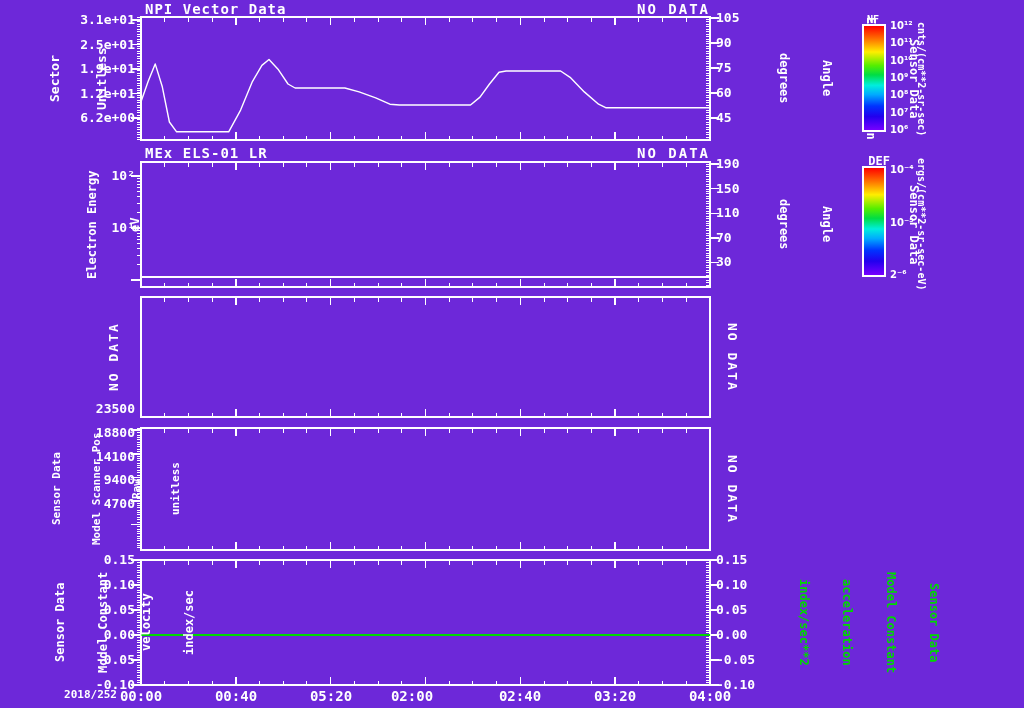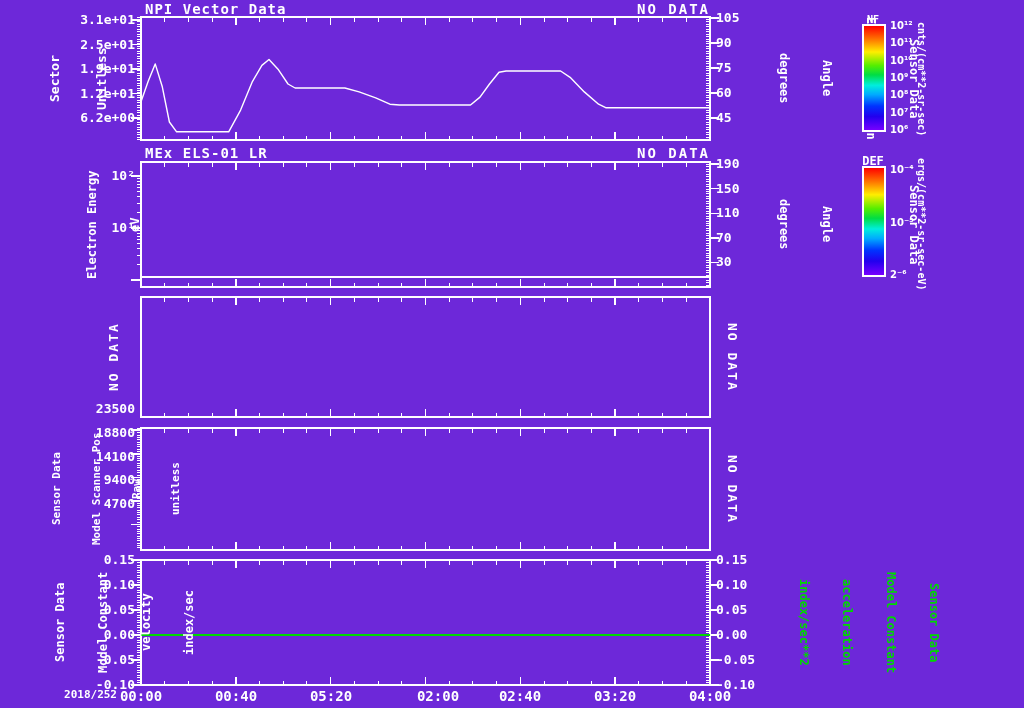--- a/index.html
+++ b/index.html
@@ -134,39 +134,39 @@
     <div>Sensor Data</div>
     <div>Model Constant</div>
     <div>acceleration</div>
     <div>index/sec**2</div>
   </div>
 
   <div class="lbl" style="left:17px;top:688px;width:100px;text-align:right;font-size:11px;">2018/252</div>
   <div class="xlab" style="left:109px;">00:00</div>
   <div class="xlab" style="left:204px;">00:40</div>
   <div class="xlab" style="left:299px;">05:20</div>
-  <div class="xlab" style="left:406px;">02:00</div>
+  <div class="xlab" style="left:380px;">02:00</div>
   <div class="xlab" style="left:488px;">02:40</div>
   <div class="xlab" style="left:583px;">03:20</div>
   <div class="xlab" style="left:678px;">04:00</div>
 
   <div class="lbl" style="left:858px;top:14px;width:30px;text-align:center;font-size:10px;">NF</div>
   <div class="cbar" style="left:862px;top:24px;height:104px;"></div>
   <div class="col l cbcol" style="left:890px;top:20px;height:115px;width:30px;">
     <div>10¹²</div>
     <div>10¹¹</div>
     <div>10¹⁰</div>
     <div>10⁹</div>
     <div>10⁸</div>
     <div>10⁷</div>
     <div>10⁶</div>
   </div>
   <div class="rot-cw" style="left:915px;top:22px;height:112px;font-size:10px;">cnts/(cm**2-sr-sec)</div>
 
-  <div class="lbl" style="left:856px;top:154px;width:34px;text-align:center;font-size:12px;">DEF</div>
+  <div class="lbl" style="left:856px;top:154px;width:34px;text-align:right;font-size:12px;">DEF</div>
   <div class="cbar" style="left:862px;top:166px;height:107px;"></div>
   <div class="col l cbcol" style="left:890px;top:164px;height:116px;width:30px;">
     <div>10⁻⁴</div>
     <div>10⁻⁵</div>
     <div>2⁻⁶</div>
   </div>
   <div class="rot-cw" style="left:915px;top:158px;height:130px;font-size:10px;">ergs/(cm**2-sr-sec-eV)</div>
 </div>
 
 </body></html>

